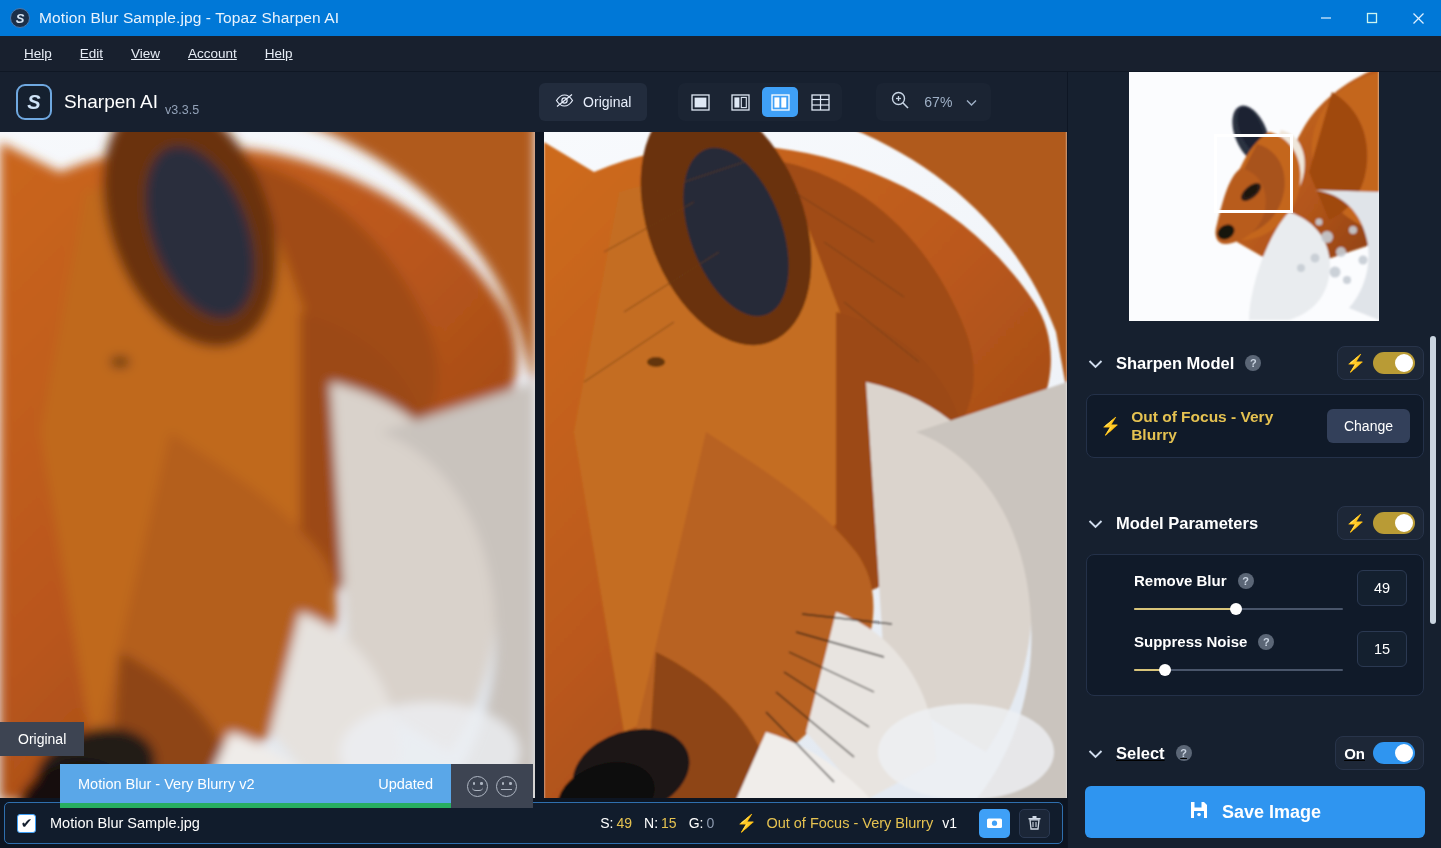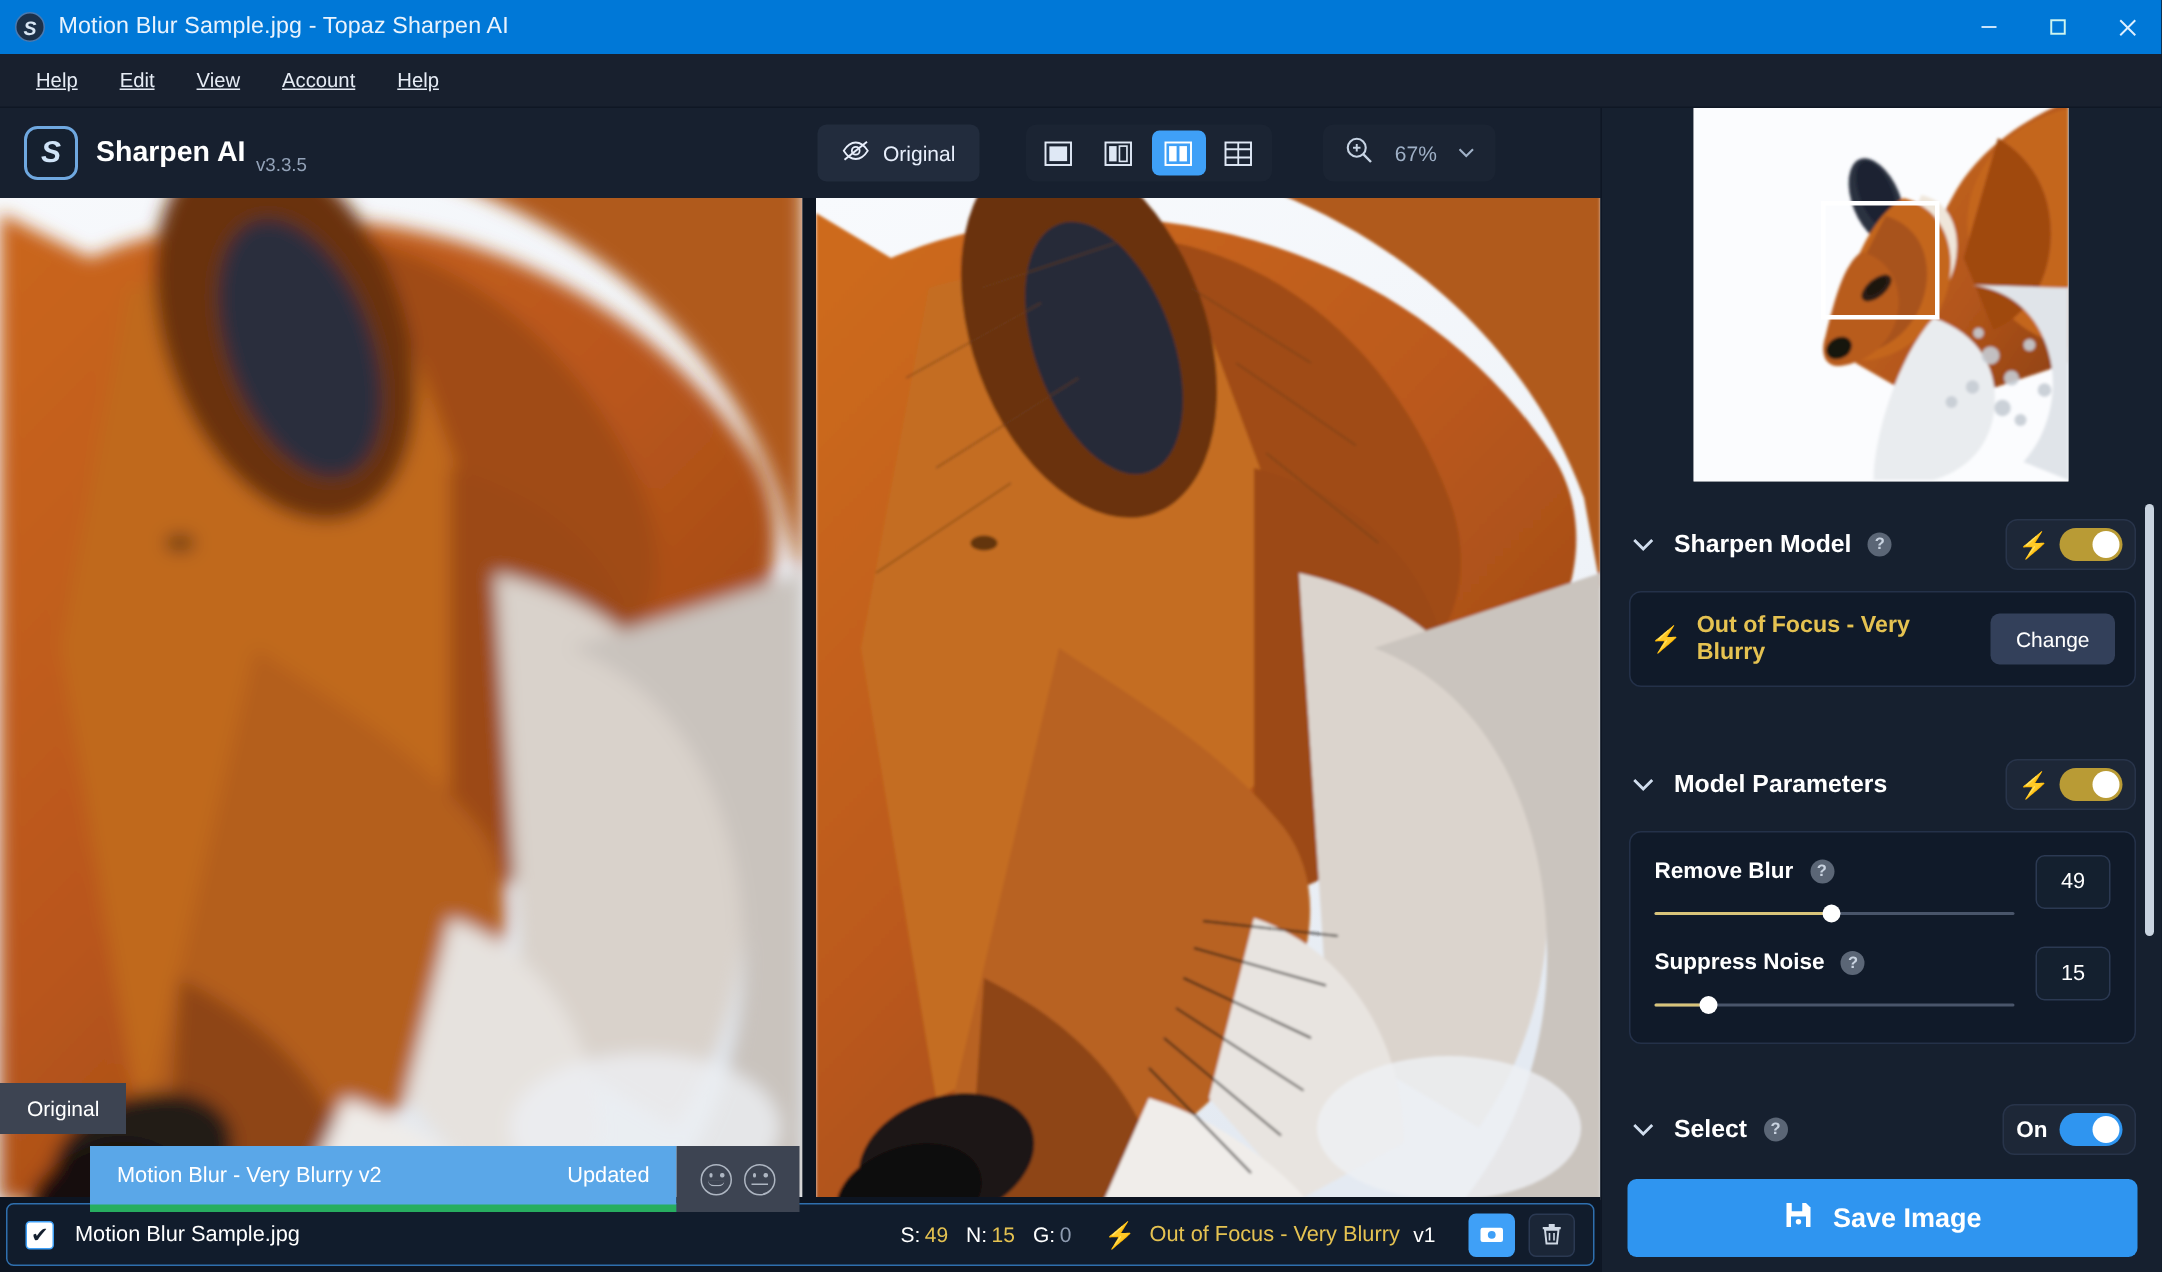--- a/index.html
+++ b/index.html
@@ -49,21 +49,21 @@
     position: absolute; left: 0; top: 72px; width: 1067px; height: 60px;
     background: #17202f; display: flex; align-items: center;
   }
   .brand { display: flex; align-items: center; margin-left: 16px; }
   .brand-mark {
     width: 36px; height: 36px; border-radius: 9px;
     border: 2px solid #6fa8e0; background: #15202f;
     display: flex; align-items: center; justify-content: center;
     color: #cfe3f7; font-size: 20px; font-weight: bold; font-style: italic;
   }
-  .brand-name { color: #ffffff; font-size: 19px; font-weight: bold; margin-left: 12px; }
+  .brand-name { color: #ffffff; font-size: 19px; font-weight: normal; margin-left: 12px; }
   .brand-ver { color: #93a2b8; font-size: 12.5px; margin-left: 7px; align-self: flex-end; margin-bottom: 3px; }
   .orig-btn {
     display: flex; align-items: center; gap: 9px;
     background: #222c3d; border-radius: 6px; height: 38px; padding: 0 16px;
     color: #e7eefb; font-size: 14px; cursor: pointer;
     margin-left: 340px;
   }
   .view-group {
     display: flex; align-items: center; gap: 4px; background: #1b2433;
     border-radius: 7px; padding: 4px; margin-left: 31px;
@@ -164,21 +164,21 @@
     border-radius: 8px; padding: 13px;
   }
   .model-row { display: flex; align-items: center; gap: 10px; }
   .model-name { color: #e5c251; font-size: 15.5px; font-weight: bold; flex: 1; }
   .change-btn {
     background: #33405a; color: #ffffff; font-size: 14px; border-radius: 6px;
     padding: 9px 17px; cursor: pointer;
   }
 
   .param-row { display: flex; align-items: flex-start; gap: 14px; margin-bottom: 6px; }
-  .param-left { flex: 1; padding-top: 2px; }
+  .param-left { flex: 1; padding-top: 2px; margin-left: 31px; }
   .param-label { color: #ffffff; font-size: 15px; font-weight: bold; display: flex; align-items: center; }
   .slider { margin-top: 14px; height: 12px; position: relative; }
   .track { position: absolute; left: 0; right: 0; top: 5px; height: 2px; background: #49556a; border-radius: 1px; }
   .fill { position: absolute; left: 0; top: 5px; height: 2px; background: #d8c47a; border-radius: 1px; }
   .thumb { position: absolute; top: 0px; width: 12px; height: 12px; border-radius: 50%; background: #ffffff; margin-left: -6px; cursor: pointer; }
   .numbox {
     width: 50px; height: 36px; border: 1px solid #2b3952; border-radius: 6px;
     background: #14202f; color: #ffffff; font-size: 14.5px;
     display: flex; align-items: center; justify-content: center;
   }
@@ -581,21 +581,21 @@
             <div class="slider">
               <div class="track"></div>
               <div class="fill" style="width:15%"></div>
               <div class="thumb" style="left:15%"></div>
             </div>
           </div>
           <div class="numbox">15</div>
         </div>
       </div>
 
-      <div class="sec-head" style="margin-top:26px;">
+      <div class="sec-head" style="margin-top:26px;text-decoration:underline;">
         <span class="chev">
           <svg width="15" height="10" viewBox="0 0 15 10">
               <polyline points="1.5,2 7.5,8 13.5,2" fill="none" stroke="#cfdced" stroke-width="1.9"></polyline>
             </svg>
         </span>
         <span class="sec-title">Select</span>
         <span class="qmark">?</span>
         <span class="tgl-wrap plain">
           <span class="tgl-label">On</span>
           <span class="toggle blue">

